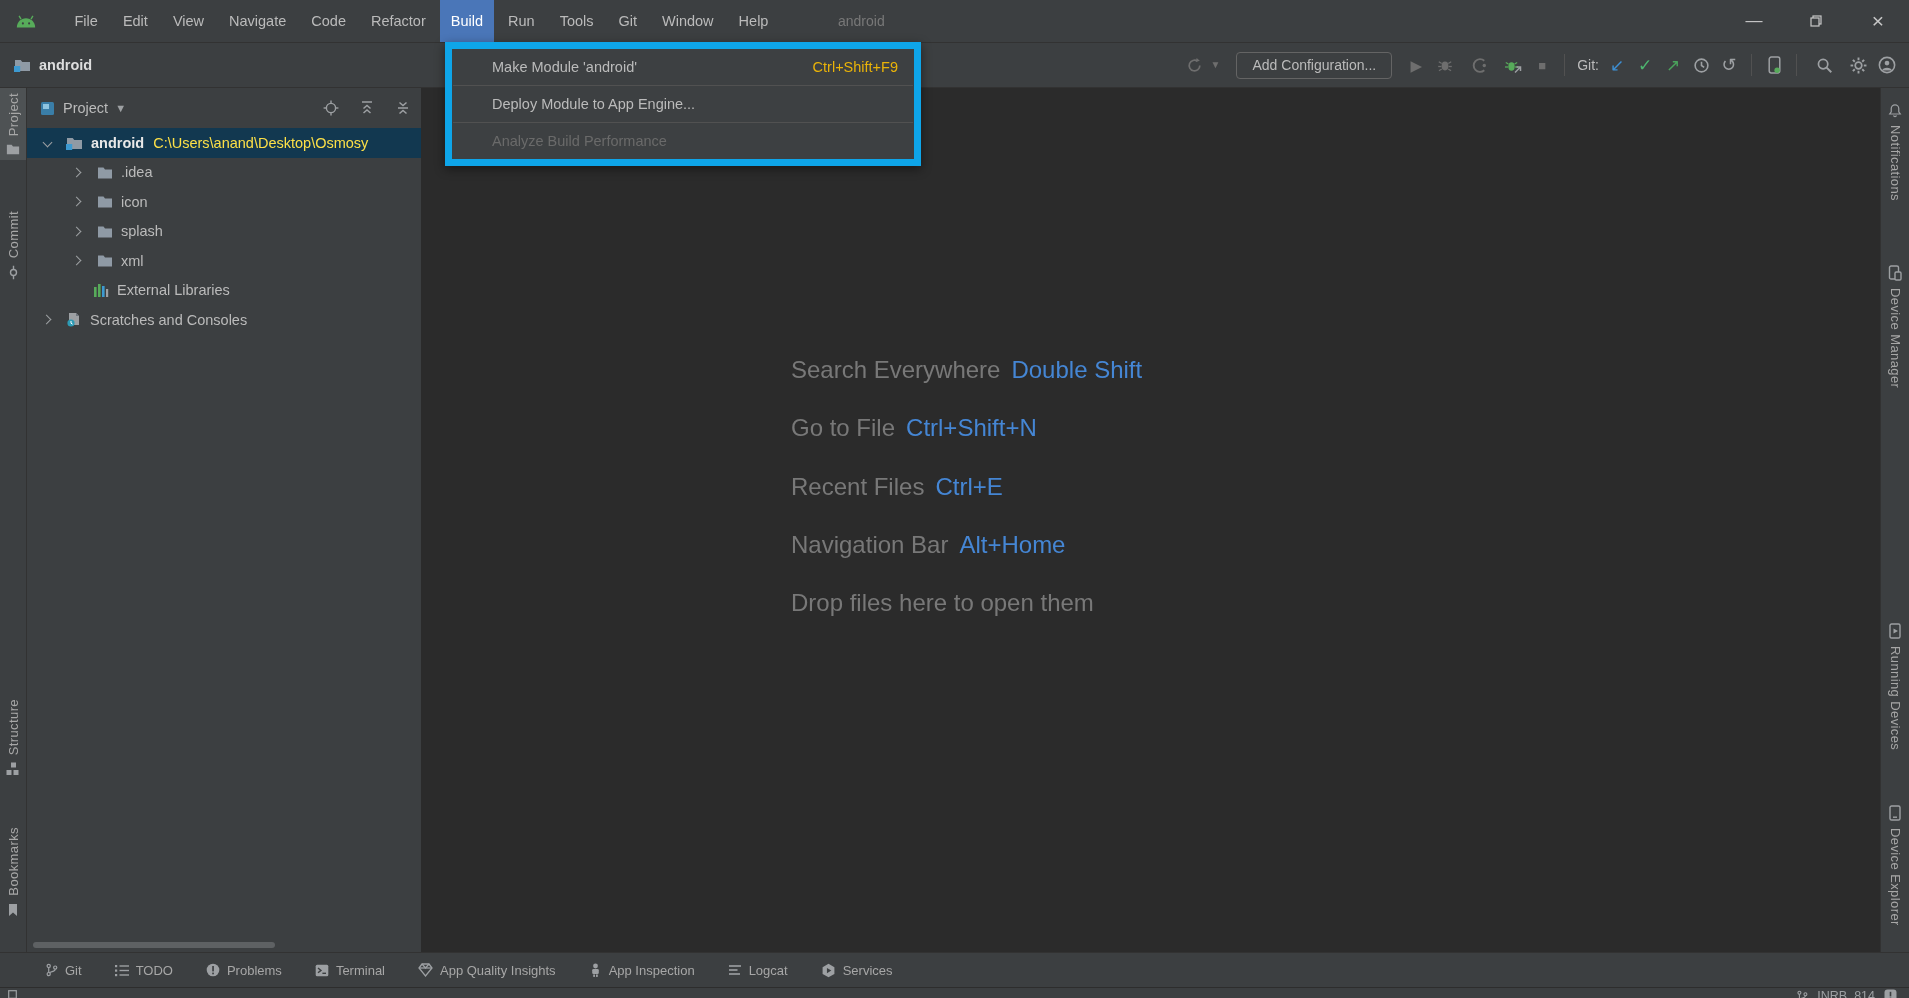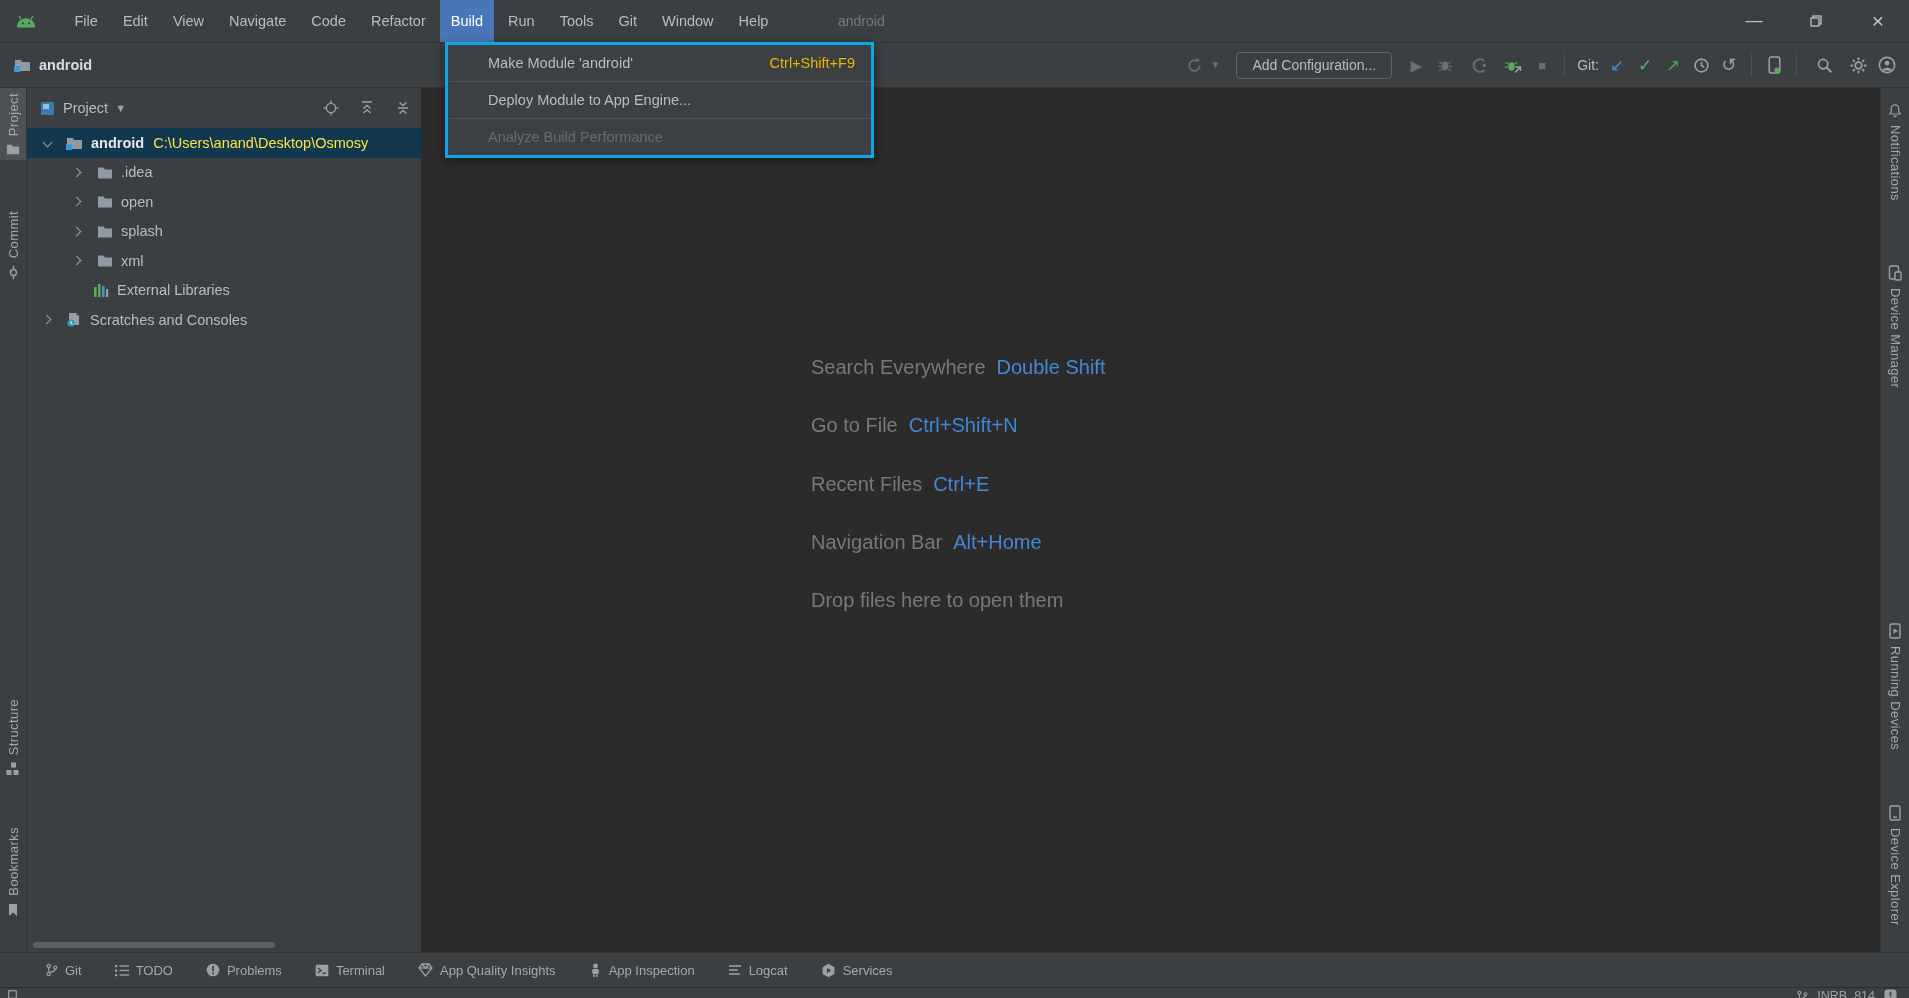--- a/index.html
+++ b/index.html
@@ -26,21 +26,21 @@
   .nav-crumb { display:flex; align-items:center; gap:8px; margin-left:14px; }
   .nav-name { font-weight:bold; color:#dddddd; font-size:14.5px; }
   .tb-right { position:absolute; right:10px; display:flex; align-items:center; }
   .tb-ic { display:flex; align-items:center; justify-content:center; width:24px; height:24px; }
   .tb-sep { width:1px; height:22px; background:#515151; margin:0 10px; }
   .dis { color:#6e6e6e; }
   .add-config { height:27px; border:1px solid #646464; border-radius:4px; padding:0 15px; display:flex; align-items:center; color:#bbbbbb; font-size:14px; margin:0 12px; background:transparent; }
   .glyph { font-size:16px; line-height:1; }
   .git-label { color:#bbbbbb; margin:0 6px 0 2px; font-size:14px; }
   
-  .dropdown { position:absolute; left:445px; top:42px; width:429px; background:#3d4042; border:3px solid #0ea5e9; box-shadow:0 3px 10px rgba(0,0,0,.45); z-index:50; padding:3px 0; }
+  .dropdown { position:absolute; left:445px; top:42px; width:476px; background:#3d4042; border:7px solid #0ea5e9; box-shadow:0 3px 10px rgba(0,0,0,.45); z-index:50; padding:3px 0; }
   .dd-item { height:30px; display:flex; align-items:center; padding:0 16px 0 40px; font-size:14.5px; color:#bbbbbb; }
   .dd-item .shortcut { margin-left:auto; color:#eab308; }
   .dd-item.disabled { color:#6a6a6a; }
   .dd-sep { height:1px; background:#515151; margin:3px 1px; }
   
   .main { position:absolute; top:88px; left:0; right:0; bottom:46px; display:flex; }
   .stripe { background:#3c3f41; position:relative; }
   .stripe.left { width:27px; border-right:1px solid #323232; }
   .stripe.right { width:29px; border-left:1px solid #323232; }
   .stripe-tab { position:absolute; left:0; width:100%; display:flex; flex-direction:column; align-items:center; gap:7px; padding:5px 0; }
@@ -58,21 +58,21 @@
   .row.selected { background:#123850; }
   .chev { width:7px; height:7px; border-right:1.6px solid #9da0a3; border-bottom:1.6px solid #9da0a3; display:inline-block; flex:none; }
   .chev.right { transform:rotate(-45deg); }
   .chev.down  { transform:rotate(45deg); }
   .row .name { margin-left:8px; color:#bbbbbb; }
   .row .name.bold { font-weight:bold; color:#e8e8e8; }
   .row .path { margin-left:9px; color:#fde047; }
   .hscroll { position:absolute; left:6px; bottom:4px; width:242px; height:6px; border-radius:3px; background:#5e6163; }
   
   .editor { flex:1; background:#2b2b2b; position:relative; overflow:hidden; }
-  .hint { position:absolute; left:390px; font-size:20px; color:#787878; white-space:nowrap; }
+  .hint { position:absolute; left:370px; font-size:24px; color:#787878; white-space:nowrap; }
   .hint .sc { color:#4586d4; margin-left:11px; }
   
   .bottom-bar { position:absolute; left:0; right:0; bottom:11px; height:35px; background:#3c3f41; border-top:1px solid #323232; display:flex; align-items:center; padding-left:45px; gap:33px; z-index:10; }
   .bb-item { display:flex; align-items:center; gap:7px; font-size:13px; color:#a7a7a7; }
   .status-bar { position:absolute; left:0; right:0; bottom:0; height:11px; background:#3c3f41; border-top:1px solid #2d2d2d; overflow:hidden; z-index:11; }
   .sb-right { position:absolute; right:12px; top:1px; display:flex; align-items:flex-start; gap:9px; font-size:12.5px; color:#9da0a3; }
   .sb-left-icon { position:absolute; left:8px; top:2px; }
   svg { display:block; }
 </style>
 </head>
@@ -306,21 +306,21 @@
         <svg width="16" height="13" viewBox="0 0 16 13" style="margin-left:17px; flex:none;">
             <path fill="#8f9aa5" d="M1 1.5 h5.5 l1.5 2 H15 v9 H1 Z"></path>
           </svg>
         <span class="name">.idea</span>
       </div>
       <div class="row">
         <span class="chev right" style="margin-left:46px;"></span>
         <svg width="16" height="13" viewBox="0 0 16 13" style="margin-left:17px; flex:none;">
             <path fill="#8f9aa5" d="M1 1.5 h5.5 l1.5 2 H15 v9 H1 Z"></path>
           </svg>
-        <span class="name">open</span>
+        <span class="name">icon</span>
       </div>
       <div class="row">
         <span class="chev right" style="margin-left:46px;"></span>
         <svg width="16" height="13" viewBox="0 0 16 13" style="margin-left:17px; flex:none;">
             <path fill="#8f9aa5" d="M1 1.5 h5.5 l1.5 2 H15 v9 H1 Z"></path>
           </svg>
         <span class="name">splash</span>
       </div>
       <div class="row">
         <span class="chev right" style="margin-left:46px;"></span>

